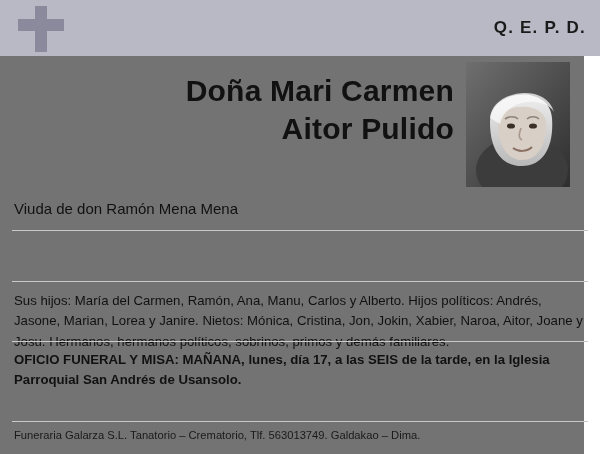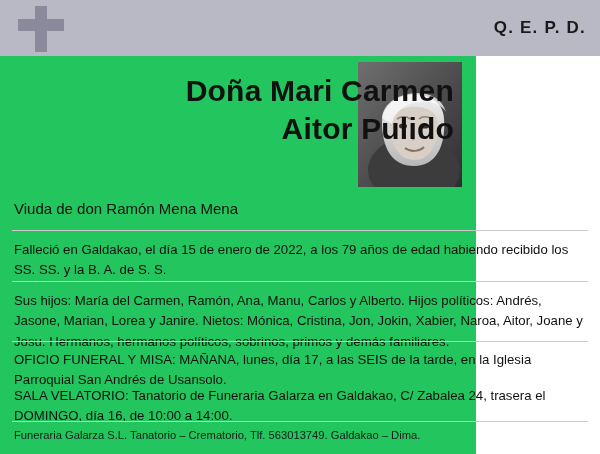--- a/index.html
+++ b/index.html
@@ -9,24 +9,24 @@
   }
   body {
     width: 600px;
     height: 454px;
     font-family: "Liberation Sans", sans-serif;
     color: #111111;
     overflow: hidden;
   }
   .obit {
     position: relative;
-    width: 476px;
+    width: 584px;
     height: 454px;
     box-sizing: border-box;
-    background: #22c55e;
+    background: #737373;
   }
 
   
   .banner {
     position: absolute;
     left: 0;
     top: 0;
     width: 600px;
     height: 56px;
     background: #b9b9c6;
@@ -125,21 +125,21 @@
     color: #111111;
   }
   .para-died { top: 240px; }
   .para-family { top: 291px; }
 
   .block-bold {
     position: absolute;
     left: 14px;
     width: 572px;
     font-size: 13.2px;
-    font-weight: normal;
+    font-weight: bold;
     line-height: 1.55;
     color: #111111;
   }
   .block-funeral { top: 350px; }
   .block-sala { top: 386px; }
 
   .footer {
     position: absolute;
     left: 14px;
     top: 429px;
@@ -188,29 +188,27 @@
 
   <div class="name-wrap">
     <div class="name-line">Doña Mari Carmen</div>
     <div class="name-line">Aitor Pulido</div>
   </div>
 
   <div class="subtitle">Viuda de don Ramón Mena Mena</div>
 
   <div class="rule rule-1"></div>
 
-  <div class="para para-died">Falleció en Galdakao, el día 15 de enero de 2022, a los 79 años de edad habiendo recibido los SS. SS. y la B. A. de S. S.</div>
 
   <div class="rule rule-2"></div>
 
   <div class="para para-family">Sus hijos: María del  Carmen, Ramón, Ana, Manu, Carlos y Alberto. Hijos políticos: Andrés, Jasone, Marian, Lorea y Janire. Nietos: Mónica, Cristina, Jon, Jokin, Xabier, Naroa, Aitor, Joane y Josu. Hermanos, hermanos políticos, sobrinos, primos y demás familiares.</div>
 
   <div class="rule rule-3"></div>
 
   <div class="block-bold block-funeral">OFICIO FUNERAL Y MISA: MAÑANA, lunes, día 17, a las SEIS de la tarde, en la Iglesia Parroquial San Andrés de Usansolo.</div>
 
-  <div class="block-bold block-sala">SALA VELATORIO: Tanatorio de Funeraria Galarza en Galdakao, C/ Zabalea 24, trasera el DOMINGO, día 16, de 10:00 a 14:00.</div>
 
   <div class="rule rule-4"></div>
 
   <div class="footer">Funeraria Galarza S.L. Tanatorio – Crematorio, Tlf. 563013749. Galdakao – Dima.</div>
 
 </div>
 
 </body></html>

